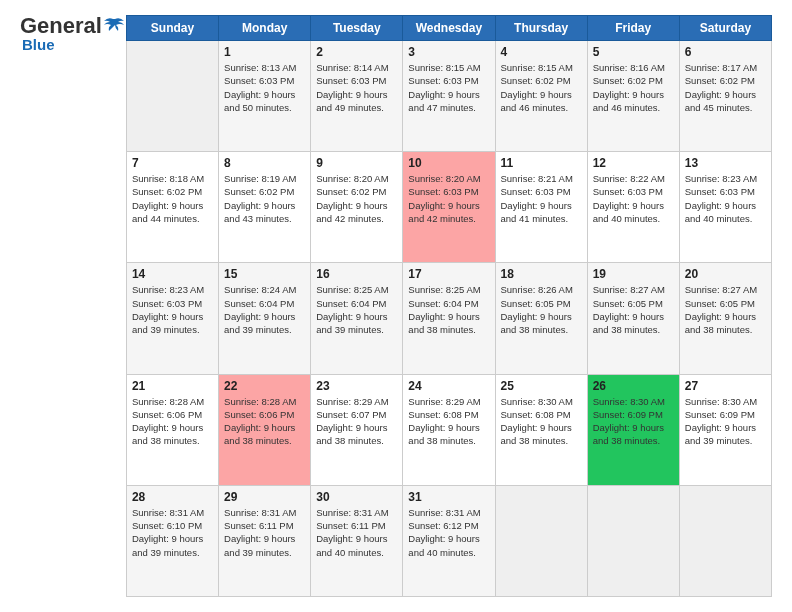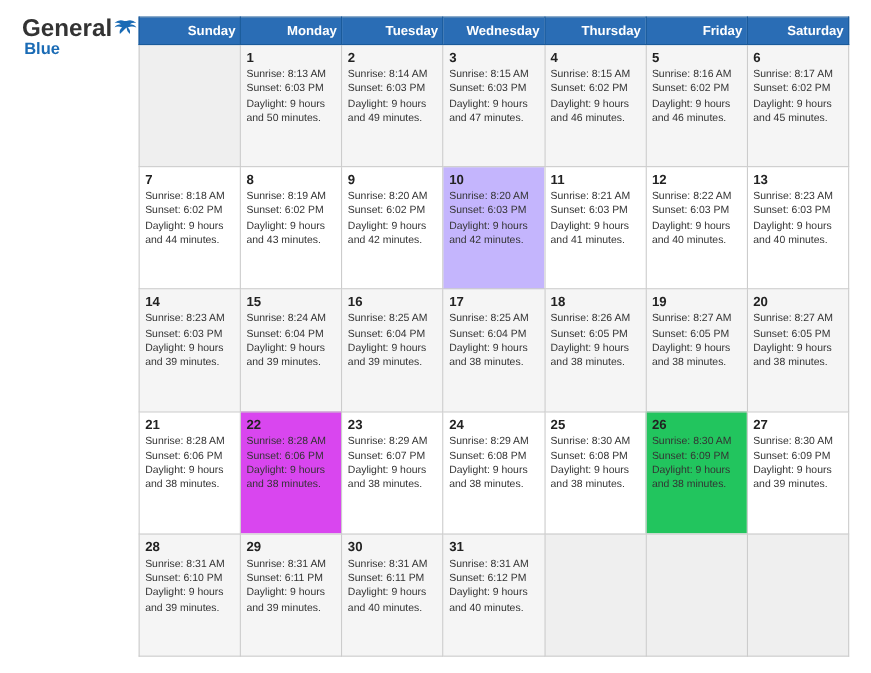--- a/index.html
+++ b/index.html
@@ -36,21 +36,21 @@
       width: 100%;
       border-collapse: collapse;
       table-layout: fixed;
     }
     thead tr th {
       background-color: #2a6db5;
       color: white;
       font-size: 12px;
       font-weight: bold;
       padding: 5px 4px;
-      text-align: right;
+      text-align: center;
       border: 1px solid #1a5a9a;
     }
     tbody tr td {
       vertical-align: top;
       border: 1px solid #ccc;
       padding: 4px 5px;
       font-size: 10px;
       color: #333;
       height: 88px;
     }
@@ -177,21 +177,21 @@
 Daylight: 9 hours
 and 43 minutes.</div>
           </td>
           <td style="background-color: rgb(255, 255, 255);">
             <span class="day-num">9</span>
             <div class="day-info">Sunrise: 8:20 AM
 Sunset: 6:02 PM
 Daylight: 9 hours
 and 42 minutes.</div>
           </td>
-          <td style="background-color: #c4b5fd;">
+          <td style="background-color: #fca5a5;">
             <span class="day-num">10</span>
             <div class="day-info">Sunrise: 8:20 AM
 Sunset: 6:03 PM
 Daylight: 9 hours
 and 42 minutes.</div>
           </td>
           <td style="background-color: rgb(255, 255, 255);">
             <span class="day-num">11</span>
             <div class="day-info">Sunrise: 8:21 AM
 Sunset: 6:03 PM
@@ -265,21 +265,21 @@
           </td>
         </tr>
         <tr>
           <td style="background-color: rgb(255, 255, 255);">
             <span class="day-num">21</span>
             <div class="day-info">Sunrise: 8:28 AM
 Sunset: 6:06 PM
 Daylight: 9 hours
 and 38 minutes.</div>
           </td>
-          <td style="background-color: #d946ef;">
+          <td style="background-color: #fca5a5;">
             <span class="day-num">22</span>
             <div class="day-info">Sunrise: 8:28 AM
 Sunset: 6:06 PM
 Daylight: 9 hours
 and 38 minutes.</div>
           </td>
           <td style="background-color: rgb(255, 255, 255);">
             <span class="day-num">23</span>
             <div class="day-info">Sunrise: 8:29 AM
 Sunset: 6:07 PM

